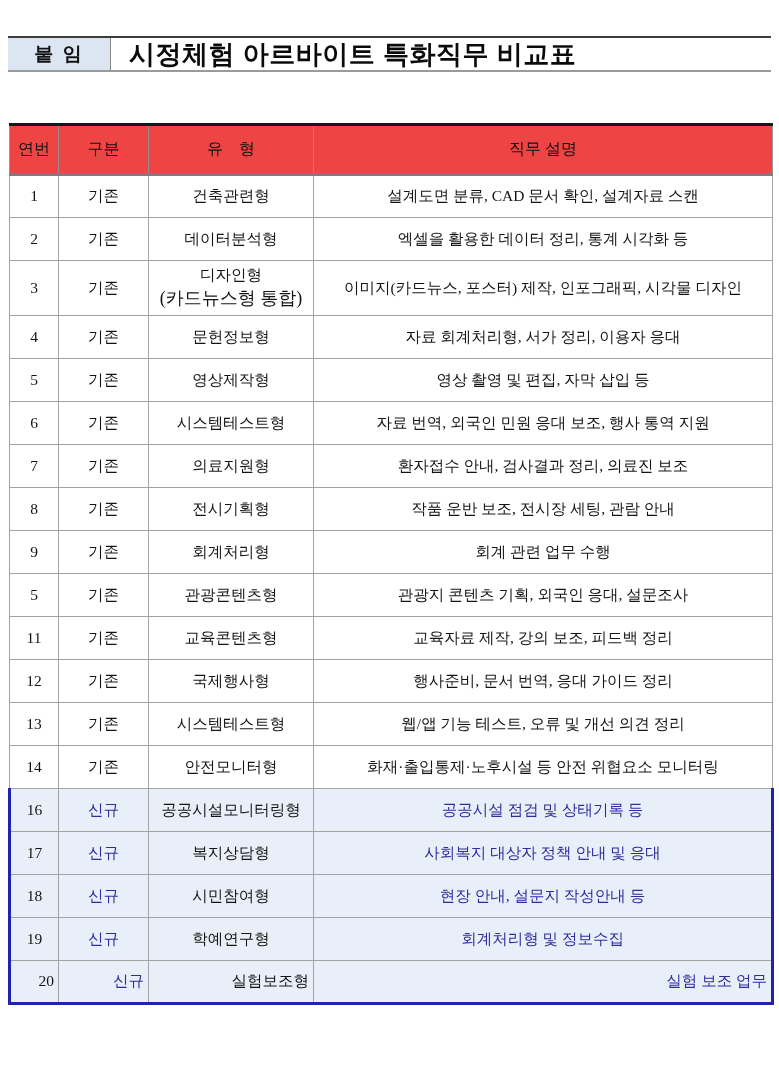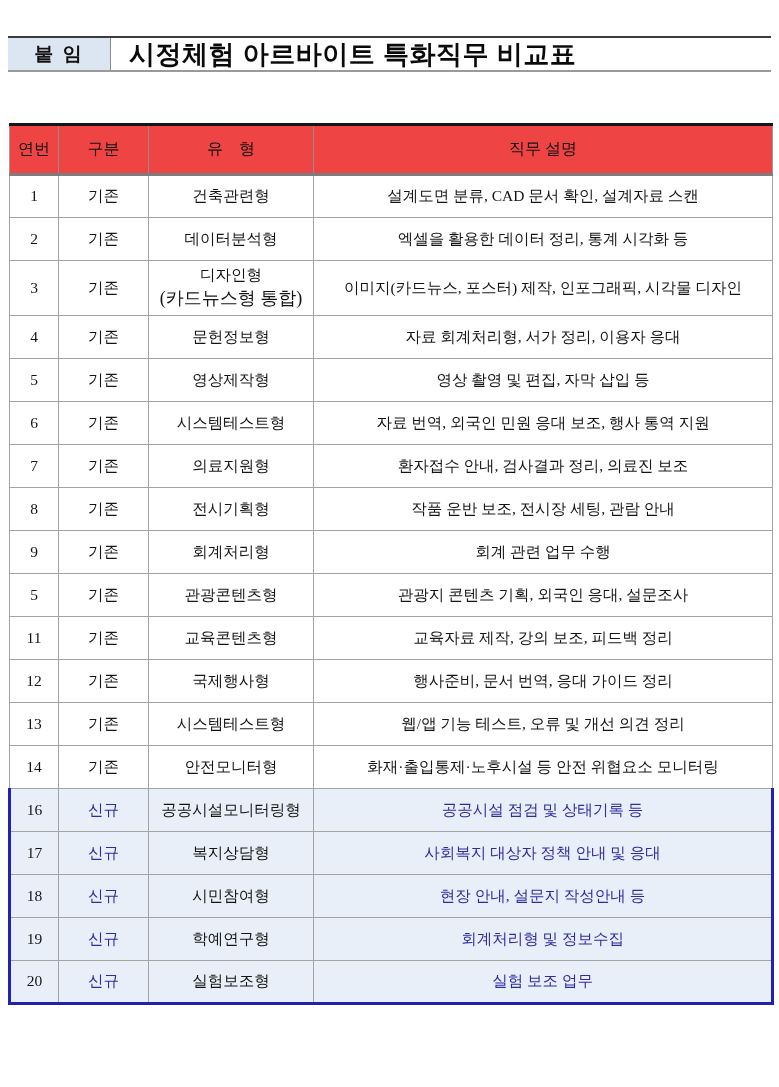--- a/index.html
+++ b/index.html
@@ -64,21 +64,21 @@
     line-height:1.35;
     background:#ffffff;
     white-space:nowrap;
   }
   tr.tall td{height:55px;}
   .type-sub{display:block;font-size:18px;}
   
   tr.new td{background:#e9eff8;}
   tr.new td.cell-cat, tr.new td.cell-desc{color:#2d2d9e;}
   tr.new-first td{border-top:3px solid #2222b2;}
-  tr.new-last td{border-bottom:3px solid #2222b2;}
+  tr.new-last td{border-bottom:3px solid #2222b2;text-align:right;}
   tr.new td:first-child{border-left:3px solid #2222b2;}
   tr.new td:last-child{border-right:3px solid #2222b2;}
 </style>
 </head>
 <body>
 
 <div class="page">
 
   <div class="header-band">
     <div class="attach-box">붙 임</div>

